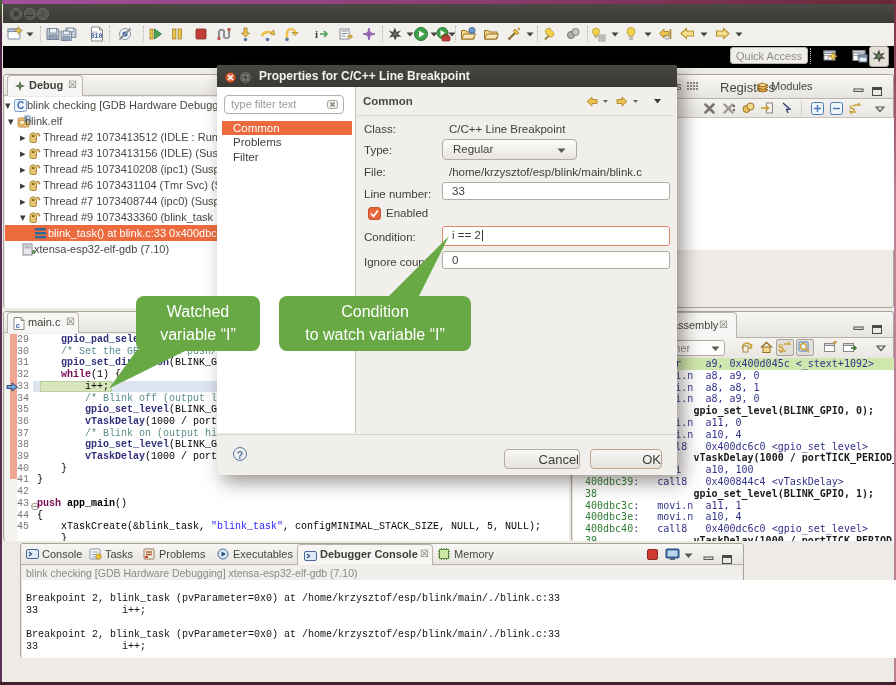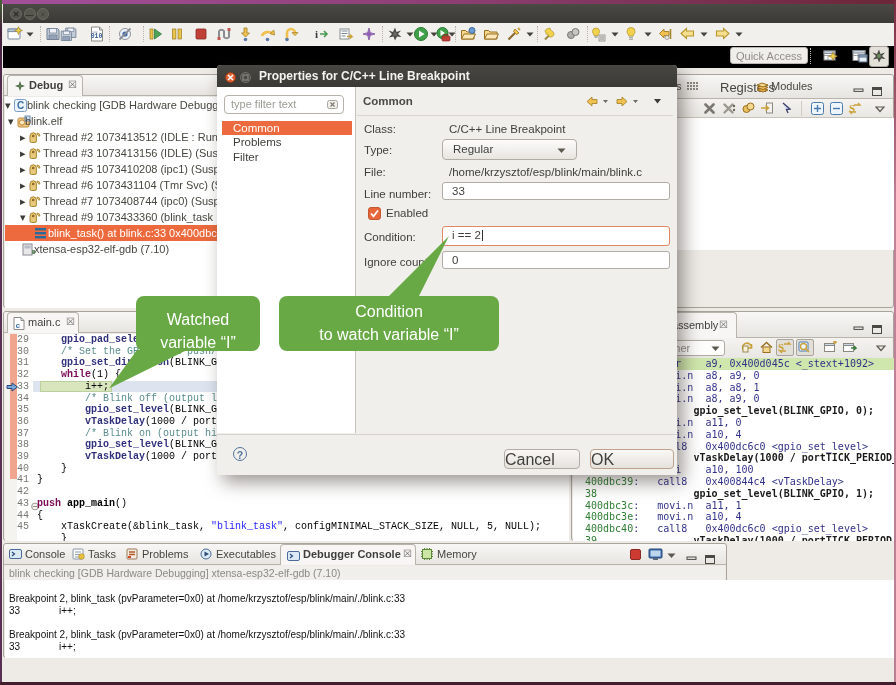--- a/index.html
+++ b/index.html
@@ -23,39 +23,39 @@
 .ctab svg{vertical-align:-2px}
 .ctab span{margin-left:3px}
 .ti{position:absolute;top:3px}
 .tsep{position:absolute;top:3px;width:1px;height:16px;border-left:1px dotted #b8b4ac}
 .minmax{position:absolute;top:5px;width:12px;height:9px}
 .content{position:absolute;background:#fff}
 #debug-panel{left:3px;top:74px;width:566px;height:234px}
 #editor-panel{left:3px;top:311px;width:566px;height:230px}
 #right-top{left:571px;top:74px;width:323px;height:234px}
 #disasm-panel{left:571px;top:311px;width:323px;height:230px}
-#console-panel{left:3px;top:543px;width:724px;height:115px}
+#console-panel{left:20px;top:543px;width:724px;height:115px}
 #statusbar{left:3px;top:660px;width:891px;height:22px;background:#eeebe7}
 .mono{font-family:"Liberation Mono",monospace}
 .tree{font-size:11px;color:#47463f}
 .trow{position:absolute;left:0;height:16px;line-height:16px;white-space:nowrap}
 .kw{color:#7c0a55;font-weight:bold}
 .fn{color:#30307c;font-weight:bold}
 .cm{color:#5a8c8c}
 .str{color:#2822ff}
 .disa{color:#32328a}
 .disa .g{color:#2e7d32}
 .disa .src{color:#1c1c1c;font-weight:bold}
 #dialog{left:217px;top:65px;width:460px;height:410px;z-index:10;border-radius:4px 4px 0 0;box-shadow:6px 7px 18px rgba(55,45,40,.5);background:#f1efec}
 #dlg-title{left:0;top:0;width:460px;height:22px;background:linear-gradient(#484742,#3a3935);border-radius:4px 4px 0 0;color:#f4f2ef;font-weight:bold;font-size:12px}
 .callout{z-index:20;background:#68a945;border-radius:8px;color:#fff;font-size:16px;line-height:23px;text-align:center}
 .dlbl{position:absolute;left:147px;font-size:11.5px;color:#3f3e3a}
 .dval{position:absolute;left:232px;font-size:11.5px;color:#3f3e3a}
 .dinp{position:absolute;left:225px;width:228px;height:18px;background:#fff;border:1px solid #b1ada5;border-radius:3px;font-size:11.5px;color:#3f3e3a;line-height:17px;padding-left:9px}
-.dbtn{position:absolute;top:384px;height:20px;background:linear-gradient(#f9f8f6,#e5e2dd);border:1px solid #b1ada5;border-radius:4px;font-size:16px;color:#3f3e3a;text-align:left;line-height:19px}
+.dbtn{position:absolute;top:384px;height:20px;background:linear-gradient(#f9f8f6,#e5e2dd);border:1px solid #b1ada5;border-radius:4px;font-size:13px;color:#3f3e3a;text-align:right;line-height:19px}
 .co-svg{position:absolute;z-index:19}
 </style></head>
 <body>
 <svg width="0" height="0" style="position:absolute">
     <defs>
 <g id="thico">
         <path d="M2 5 a3.2 3.2 0 1 1 6.4 0 l0 5 a1.5 1.5 0 0 1 -1.5 1.5 l-3.4 0 a1.5 1.5 0 0 1 -1.5 -1.5 Z" fill="#e8c87a" stroke="#a8872e" stroke-width="1"></path>
         <circle cx="5.2" cy="5" r="1.3" fill="#8a6a20"></circle>
         <path d="M9 2 a3 3 0 0 1 3 3 l-1.4 0 a1.6 1.6 0 0 0 -1.6 -1.6 Z" fill="#f0d896" stroke="#a8872e" stroke-width="0.8"></path>
       </g>
@@ -604,21 +604,21 @@
     </svg>
  <div class="minmax" style="right:28px;top:6px"><svg width="12" height="9">
         <rect x="1" y="2" width="9" height="2.4" fill="none" stroke="#4a4a45"></rect>
       </svg></div>
  <div class="minmax" style="right:10px;top:6px"><svg width="12" height="9">
         <rect x="1.5" y="0.5" width="9" height="8" fill="none" stroke="#4a4a45"></rect>
         <rect x="1.5" y="0.5" width="9" height="2.5" fill="#4a4a45"></rect>
       </svg></div>
  <div class="ab" style="left:1px;top:22px;right:1px;height:14px;background:#f1efec;color:#8b8a85;font-size:10.5px;line-height:14px;padding-left:4px">blink checking [GDB Hardware Debugging] xtensa-esp32-elf-gdb (7.10)</div>
  <div class="content mono" style="left:1px;top:36px;width:889px;height:78px;overflow:hidden">
-  <pre style="position:absolute;left:4px;top:13px;font-size:10px;line-height:12px;color:#111;font-family:Liberation Sans, sans-serif">Breakpoint 2, blink_task (pvParameter=0x0) at /home/krzysztof/esp/blink/main/./blink.c:33
+  <pre style="position:absolute;left:4px;top:13px;font-size:10px;line-height:12px;color:#111;font-family:Liberation Mono, monospace">Breakpoint 2, blink_task (pvParameter=0x0) at /home/krzysztof/esp/blink/main/./blink.c:33
 33              i++;
 
 Breakpoint 2, blink_task (pvParameter=0x0) at /home/krzysztof/esp/blink/main/./blink.c:33
 33              i++;</pre>
  </div>
 </div>
 <div class="ab" style="left:650px;top:662px;width:6px;height:18px;border-left:1px dotted #b0aca4;border-right:1px dotted #b0aca4"></div>
 <div id="statusbar" class="ab"></div>
 <div id="dialog" class="ab">
  <div id="dlg-title" class="ab">
@@ -667,22 +667,22 @@
       </svg>
     </div>
  <div class="ab" style="left:169px;top:142px;font-size:11.5px;color:#3f3e3a">Enabled</div>
  <div class="dlbl" style="top:166px">Condition:</div>
  <div class="dinp" style="top:161px;height:20px;border-color:#e08a63">i == 2<span style="display:inline-block;width:1px;height:11px;background:#333;vertical-align:-2px;margin-left:1px"></span></div>
  <div class="dlbl" style="top:191px">Ignore count:</div>
  <div class="dinp" style="top:186px">0</div>
  <div class="ab" style="left:0;top:368.5px;width:460px;height:1px;background:#d5d1cb"></div>
  <div class="ab" style="left:16px;top:382px;width:14px;height:14px;border:1.4px solid #51749e;border-radius:50%;color:#51749e;font-size:10.5px;text-align:center;line-height:14px;font-weight:bold">?</div>
  <div class="dbtn" style="left:287px;width:76px">Cancel</div>
- <div class="dbtn" style="left:373px;width:84px;border-color:#bfa28c">OK</div>
+ <div class="dbtn" style="left:373px;width:72px;border-color:#bfa28c">OK</div>
 </div>
 <svg class="ab co-svg" width="110" height="60" style="left:100px;top:340px;z-index:20">
     <path d="M37 10 L87 10 L9 48.5 Z" fill="#68a945"></path>
   </svg>
 <svg class="ab co-svg" width="90" height="75" style="left:375px;top:232px;z-index:20">
     <polygon points="10,68 42,68 74,4" fill="#68a945"></polygon>
   </svg>
-<div class="callout ab" style="left:136px;top:296px;width:124px;height:55px;padding-top:12px">Watched<br>variable “I”</div>
-<div class="callout ab" style="left:279px;top:296px;width:220px;height:55px;padding-top:4px">Condition<br>to watch variable “I”</div>
+<div class="callout ab" style="left:136px;top:296px;width:124px;height:55px;padding-top:4px">Watched<br>variable “I”</div>
+<div class="callout ab" style="left:279px;top:296px;width:192px;height:55px;padding-top:4px">Condition<br>to watch variable “I”</div>
 
 </body></html>

